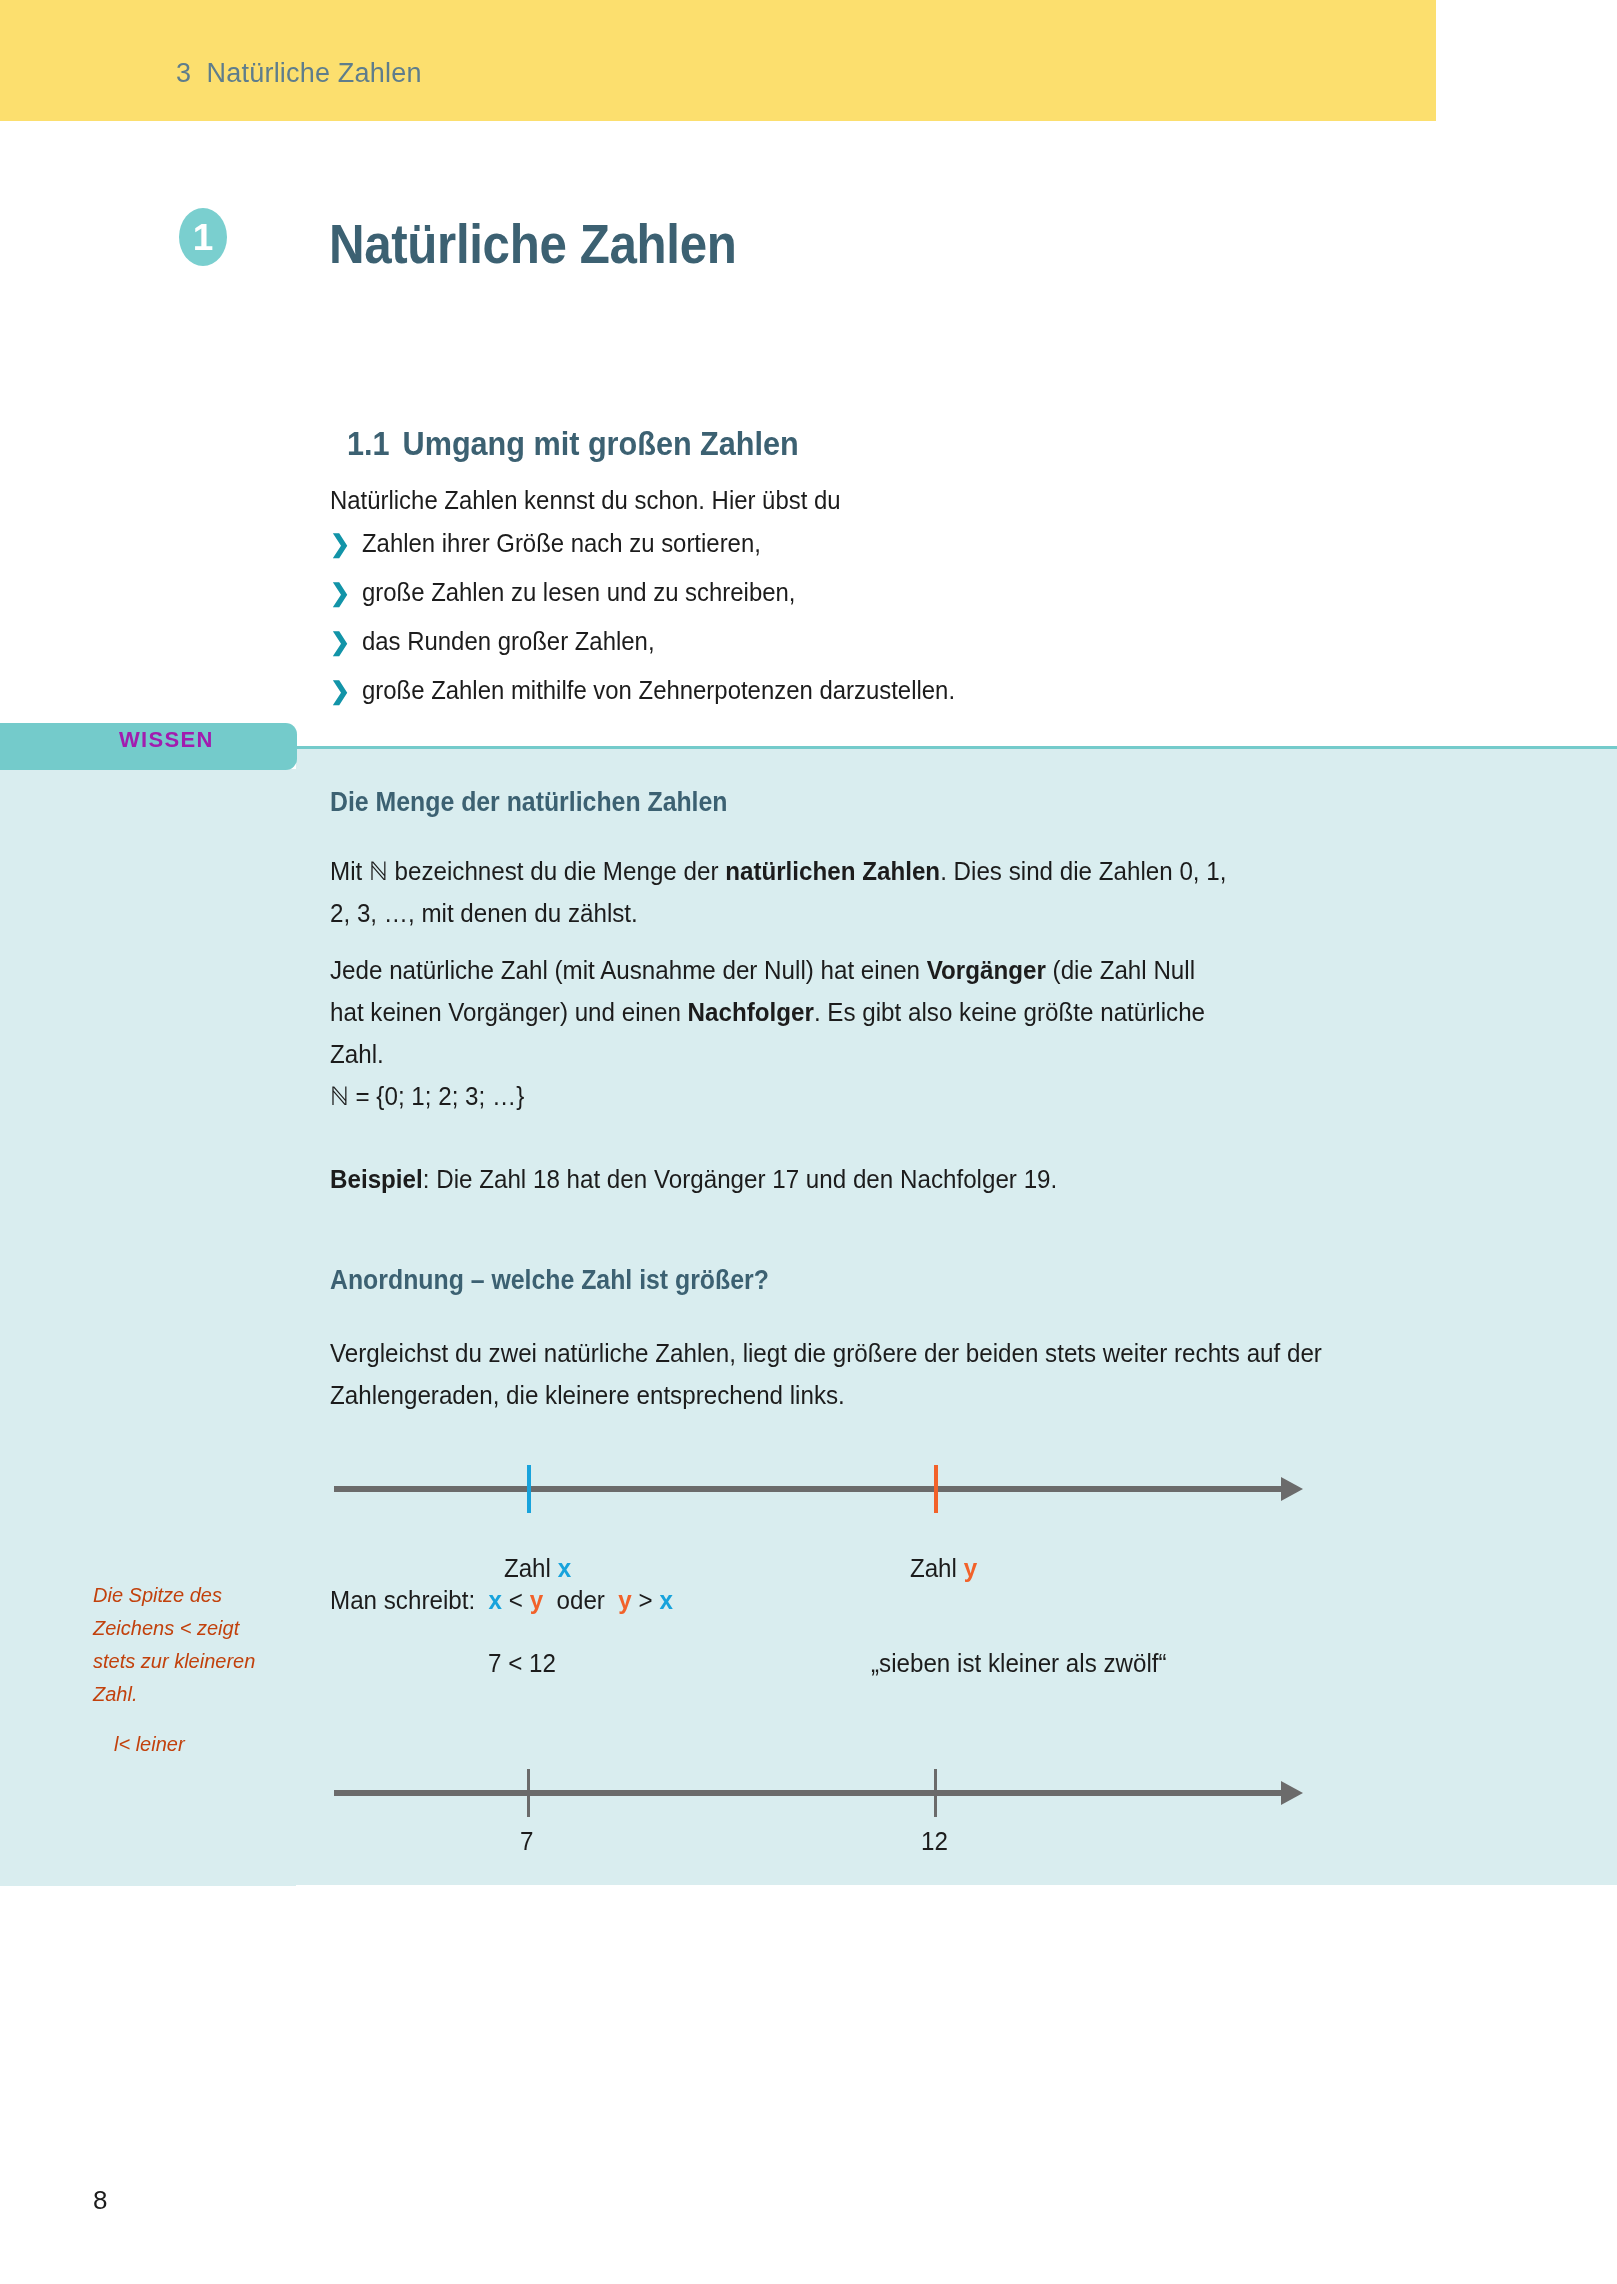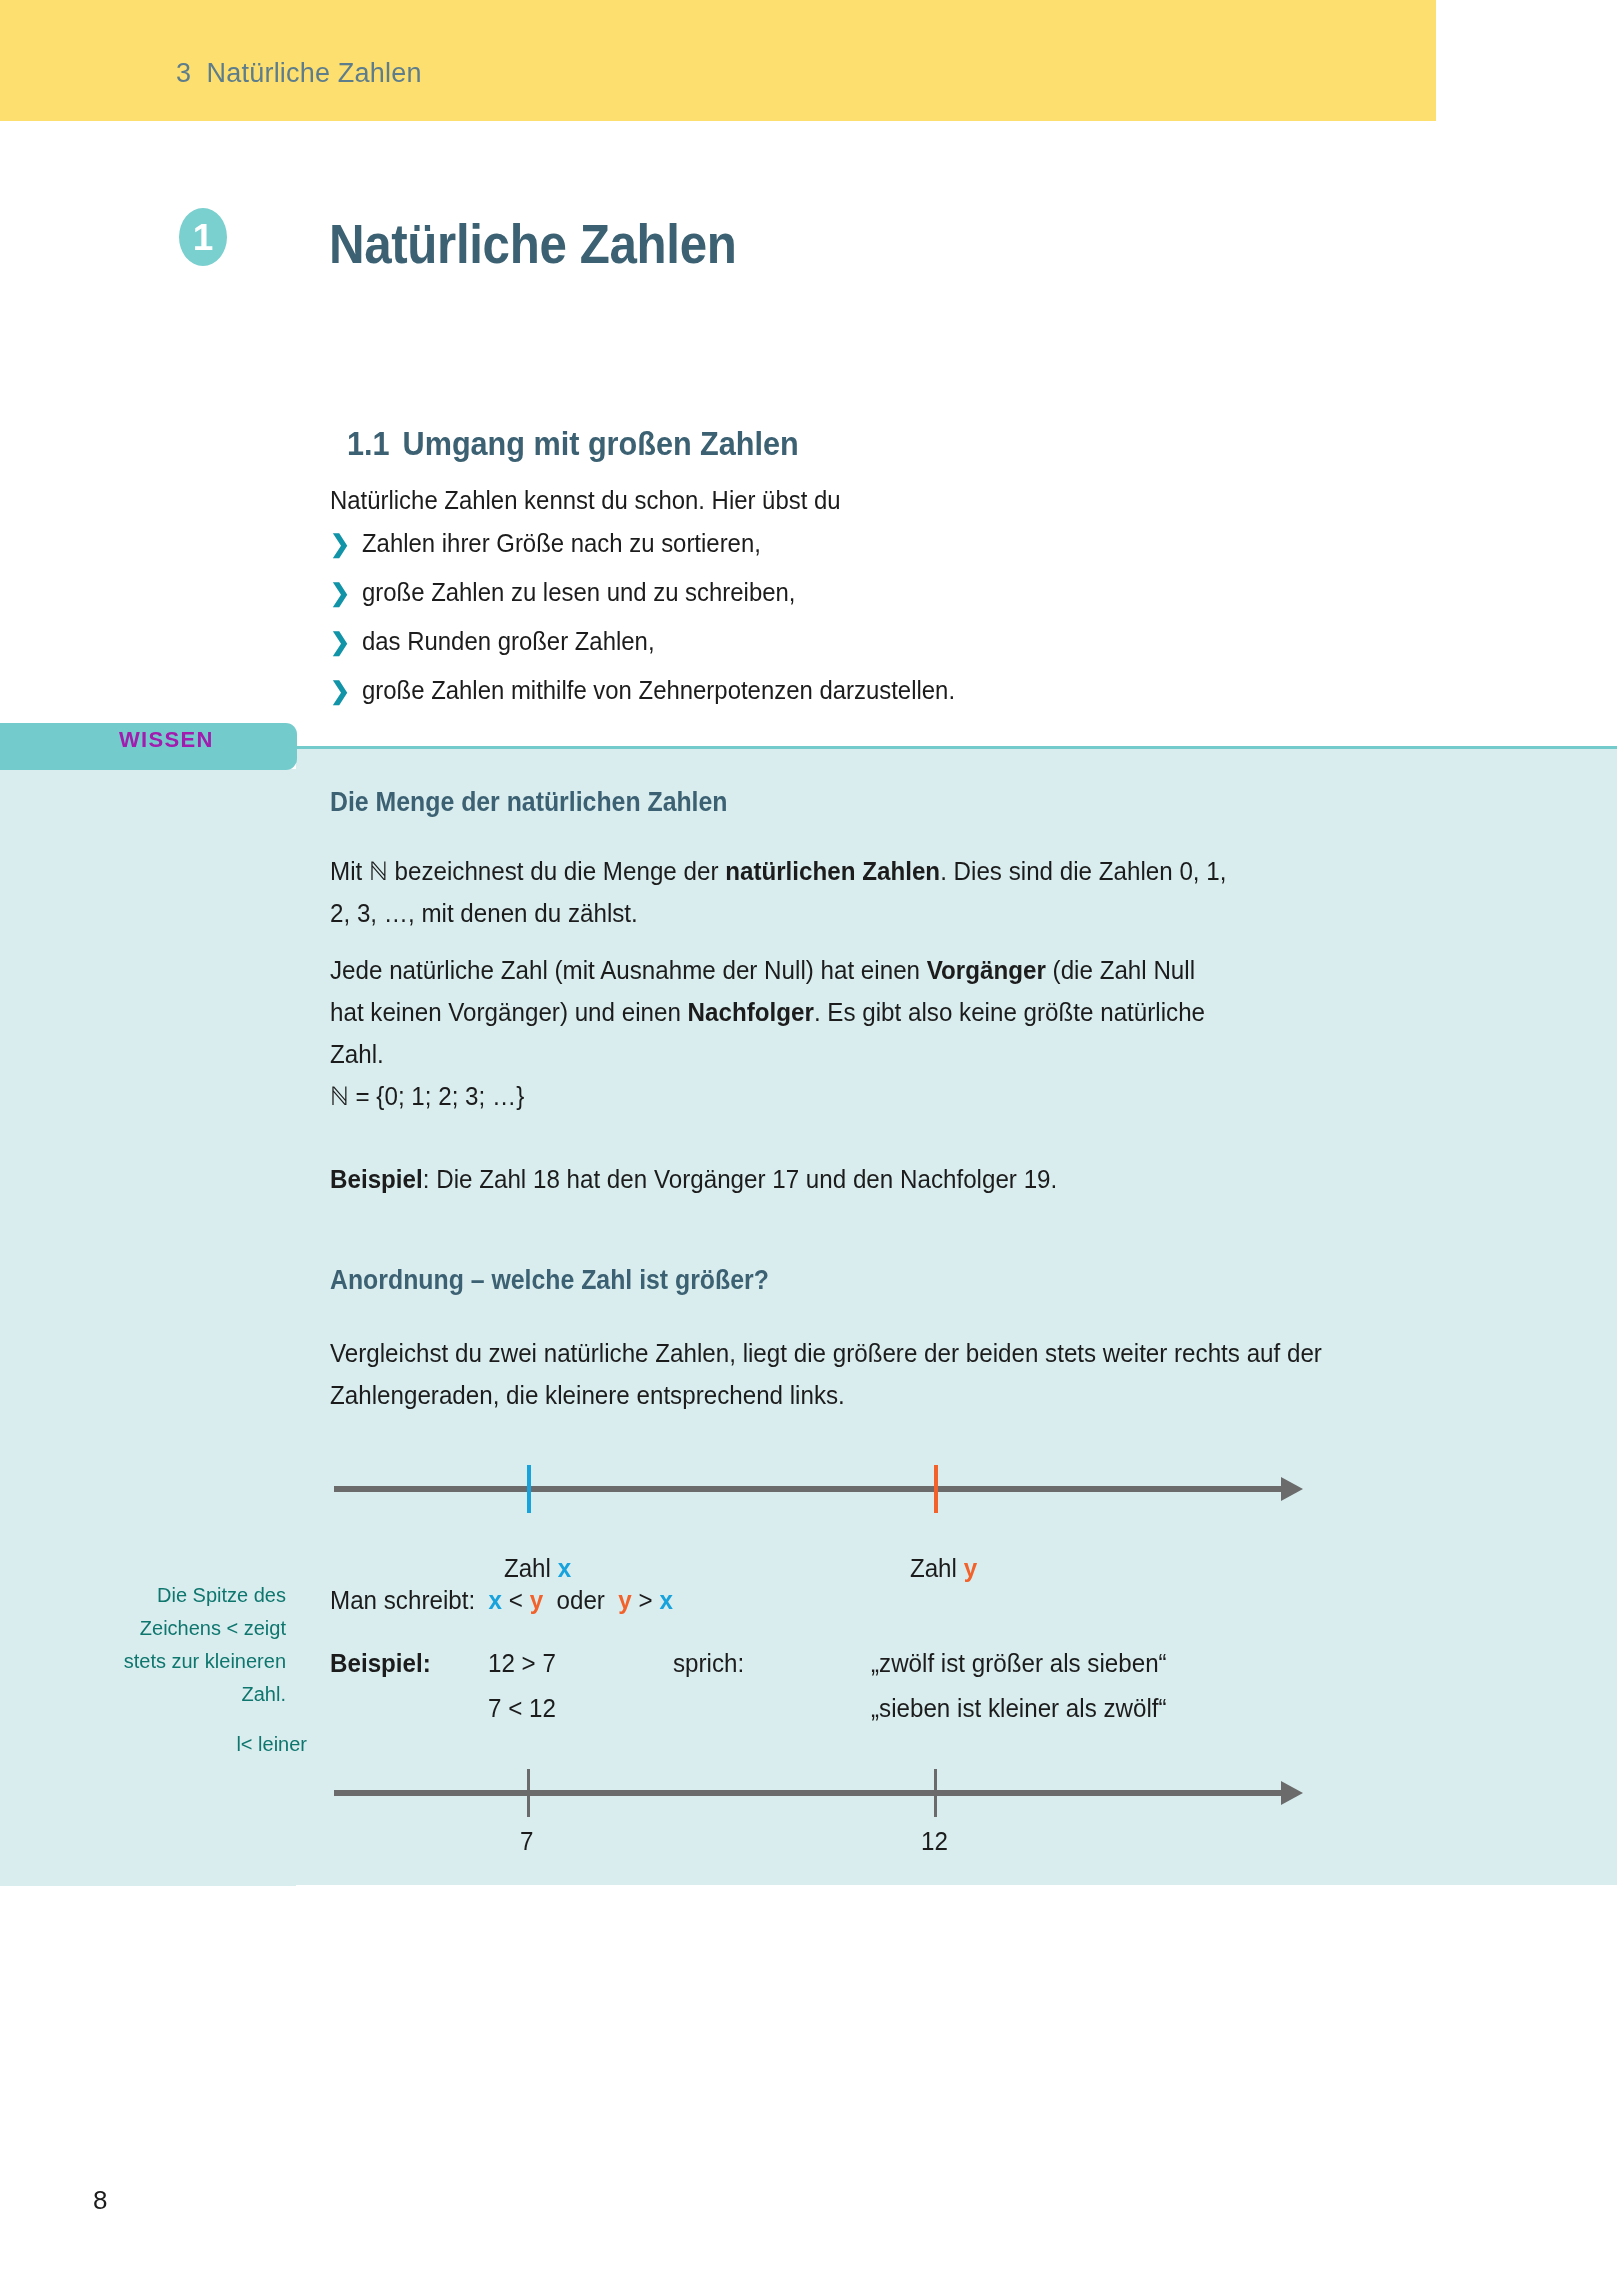--- a/index.html
+++ b/index.html
@@ -211,25 +211,25 @@
   }
 
   .x-col { color: #18A3DC; font-weight: bold; }
   .y-col { color: #F2622A; font-weight: bold; }
 
   
   .margin-note {
     position: absolute;
     left: 93px;
     font-size: 20px;
-    color: #0f766e;
+    font-style: italic;
+    color: #c2410c;
     line-height: 33px;
     width: 193px;
     z-index: 2;
-    text-align: right;
   }
 
   
   .example-block { position: absolute; z-index: 2; }
   .ex-row { position: relative; height: 45px; }
   .ex-cell {
     position: absolute;
     font-size: 26px;
     color: #1C1C1C;
     transform: scaleX(0.93);
@@ -324,26 +324,20 @@
 
 <div class="layer box-para" style="left:330px; top:1579px; width:806px;">
   <span>Man schreibt:</span><span>&nbsp;&nbsp;</span><span class="x-col">x</span><span>&nbsp;</span><span>&lt;</span><span>&nbsp;</span><span class="y-col">y</span><span>&nbsp;&nbsp;</span><span>oder</span><span>&nbsp;&nbsp;</span><span class="y-col">y</span><span>&nbsp;</span><span>&gt;</span><span>&nbsp;</span><span class="x-col">x</span>
 </div>
 
 <div class="margin-note" style="top:1579px;">Die Spitze des Zeichens &lt; zeigt stets zur kleineren Zahl.</div>
 <div class="margin-note" style="top:1728px;margin-left:21px;">l&lt; leiner</div>
 
 <div class="example-block" style="left:330px; top:1648px; width:1007px;">
   <div class="ex-row">
-    <span class="ex-cell bold" style="left:0; top:0;"><span>Beispiel</span><span>:</span></span>
-    <span class="ex-cell" style="left:158px; top:0;">12 &gt; 7</span>
-    <span class="ex-cell" style="left:343px; top:0;">sprich:</span>
-    <span class="ex-cell" style="left:541px; top:0;">„zwölf ist größer als sieben“</span>
-  </div>
-  <div class="ex-row">
     <span class="ex-cell" style="left:158px; top:0;">7 &lt; 12</span>
     <span class="ex-cell" style="left:541px; top:0;">„sieben ist kleiner als zwölf“</span>
   </div>
 </div>
 
 <div class="numline" style="left:334px; top:1790px; width:967px;">
   <div class="nl-axis" style="left:0; width:951px;"></div>
   <div class="nl-arrow" style="left:947px;"></div>
   <div class="nl-tick" style="left:193px; background:#6B6B6B; width:3.2px;"></div>
   <div class="nl-tick" style="left:600px; background:#6B6B6B; width:3.2px;"></div>

